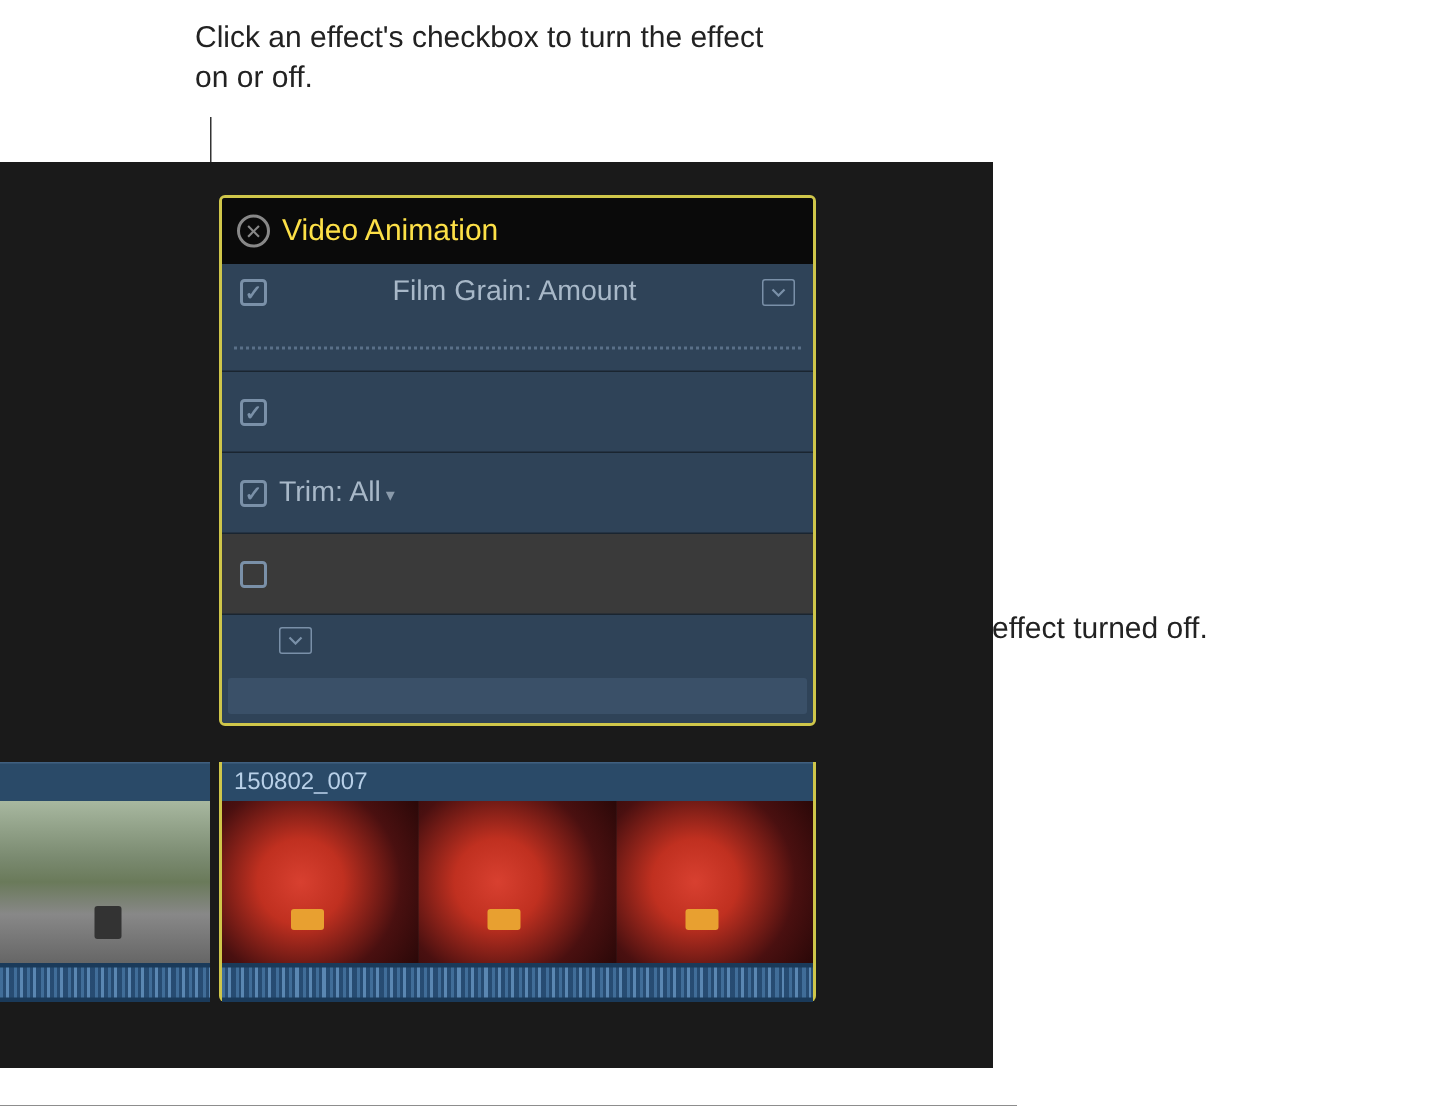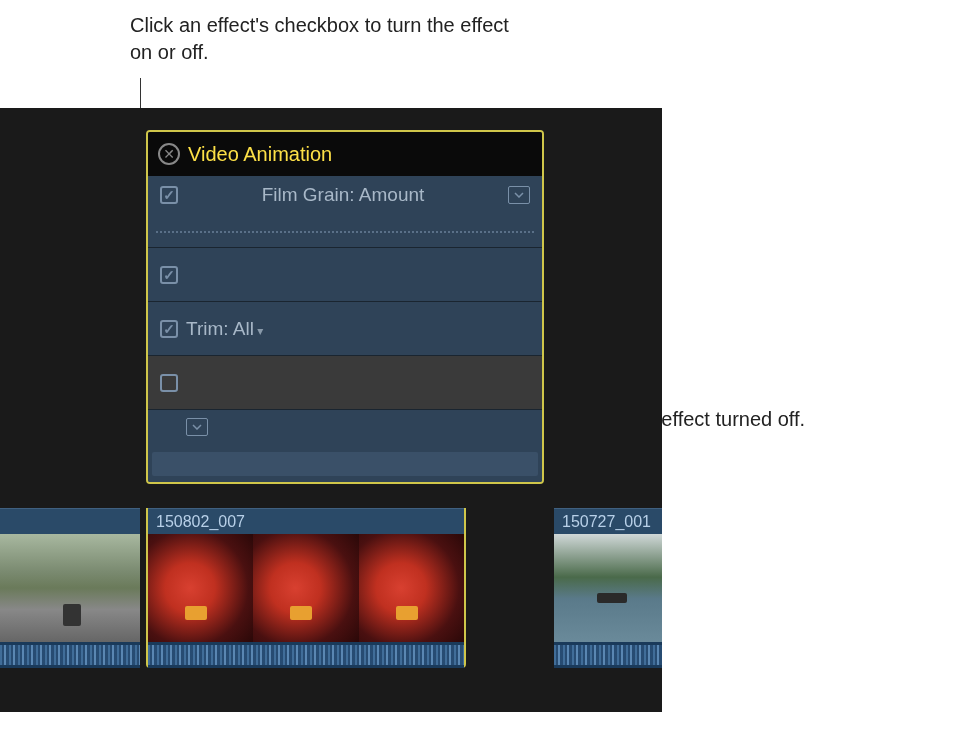--- a/index.html
+++ b/index.html
@@ -195,21 +195,21 @@
       position: absolute;
       top: 0;
       height: 160px;
     }
     .clip-a {
       left: 0;
       width: 140px;
     }
     .clip-b {
       left: 146px;
-      width: 320px;
+      width: 398px;
       border-left: 2px solid #cfc64a;
       border-right: 2px solid #cfc64a;
       border-bottom: 2px solid #cfc64a;
       border-radius: 0 0 4px 4px;
     }
     .clip-c {
       left: 554px;
       width: 108px;
     }
     .clip-label {
@@ -316,27 +316,20 @@
     <div class="clip clip-b">
       <div class="clip-label">150802_007</div>
       <div class="clip-thumbs">
         <div class="thumb thumb-lantern"></div>
         <div class="thumb thumb-lantern"></div>
         <div class="thumb thumb-lantern"></div>
       </div>
       <div class="clip-audio"></div>
     </div>
 
-    <div class="clip clip-c">
-      <div class="clip-label">150727_001</div>
-      <div class="clip-thumbs">
-        <div class="thumb thumb-river"></div>
-      </div>
-      <div class="clip-audio"></div>
-    </div>
 
     <div class="timeline-bottom"></div>
   </div>
 
   <div class="panel">
     <div class="panel-header">
       <div class="close-btn">
         <span>✕</span>
       </div>
       <div class="panel-title">Video Animation</div>

